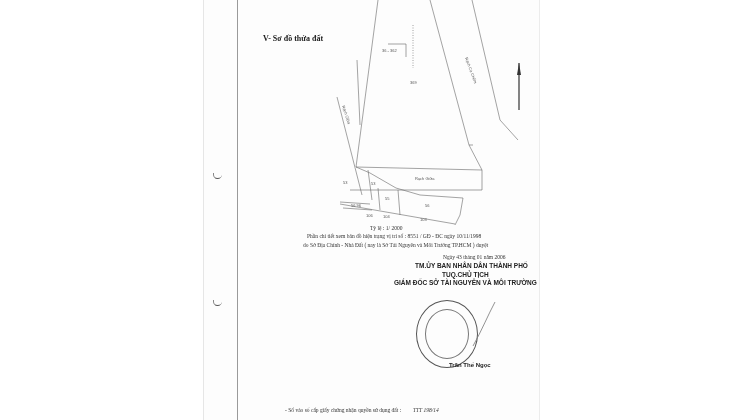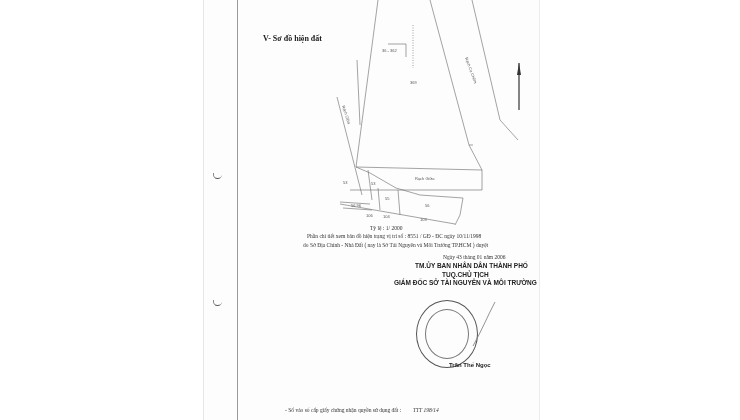--- a/index.html
+++ b/index.html
@@ -16,21 +16,21 @@
   .stamp-inner { position:absolute; left:8px; top:8px; width:42px; height:48px; border-radius:50%; border:1px solid #777; }
 </style>
 </head>
 <body>
 
 <div class="page"></div>
 <div class="margin-line"></div>
 <div class="punch" style="top:173px;"></div>
 <div class="punch" style="top:300px;"></div>
 
-<div class="heading">V- Sơ đồ hiện đất</div>
+<div class="heading">V- Sơ đồ thửa đất</div>
 
 <svg class="plot" width="740" height="420">
   <g stroke="#666" stroke-width="0.6" fill="none">
 
     <polyline points="378,0 356,167 482,170 469,145 430,0"></polyline>
 
     <polyline points="472,0 486,60 500,120 518,140"></polyline>
     <line x1="469" y1="145" x2="473" y2="145"></line>
 
     <line x1="337" y1="97" x2="362" y2="195"></line>

